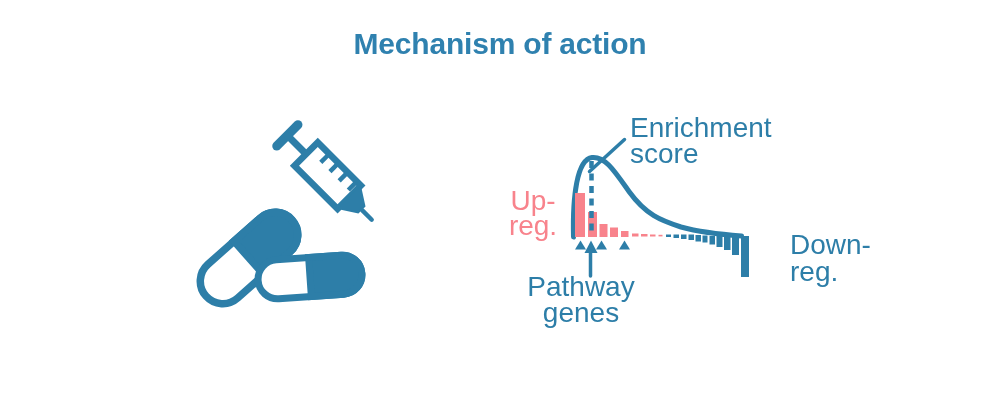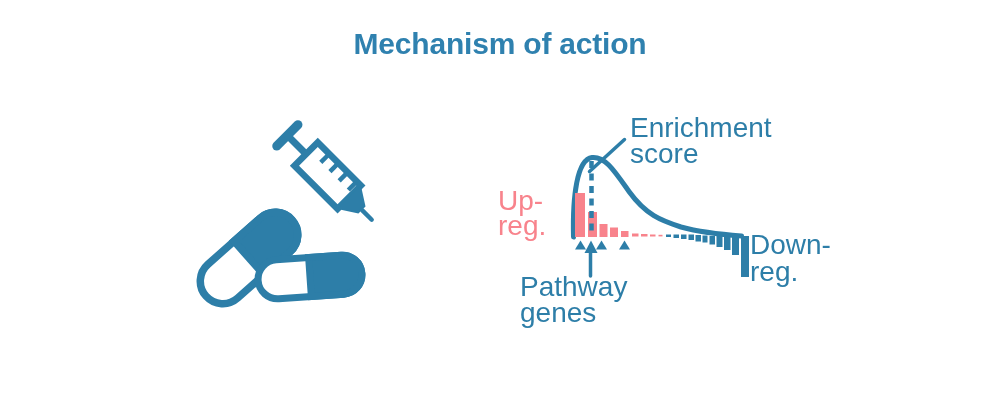--- a/index.html
+++ b/index.html
@@ -27,27 +27,27 @@
   }
   .label{
     position:absolute;
     white-space:pre-line;
     font-size:28px;
     line-height:26px;
     color:var(--teal);
   }
   .label-up{
     left:498px;top:188px;width:70px;
-    text-align:left;
+    text-align:center;
     color:var(--pink);
     line-height:25px;
   }
   .label-es{left:630px;top:115px;}
-  .label-down{left:750px;top:231px;line-height:27px;}
-  .label-pathway{left:520px;top:274px;width:122px;}
+  .label-down{left:750px;top:231px;line-height:27px;padding-left:40px;}
+  .label-pathway{left:520px;top:274px;width:122px;text-align:center;}
   .teal-fill{fill:var(--teal);}
   .teal-stroke{stroke:var(--teal);}
 </style>
 </head>
 <body>
 
 <div class="stage">
 
   <svg class="gfx" viewBox="0 0 1000 400" aria-hidden="true">
 

